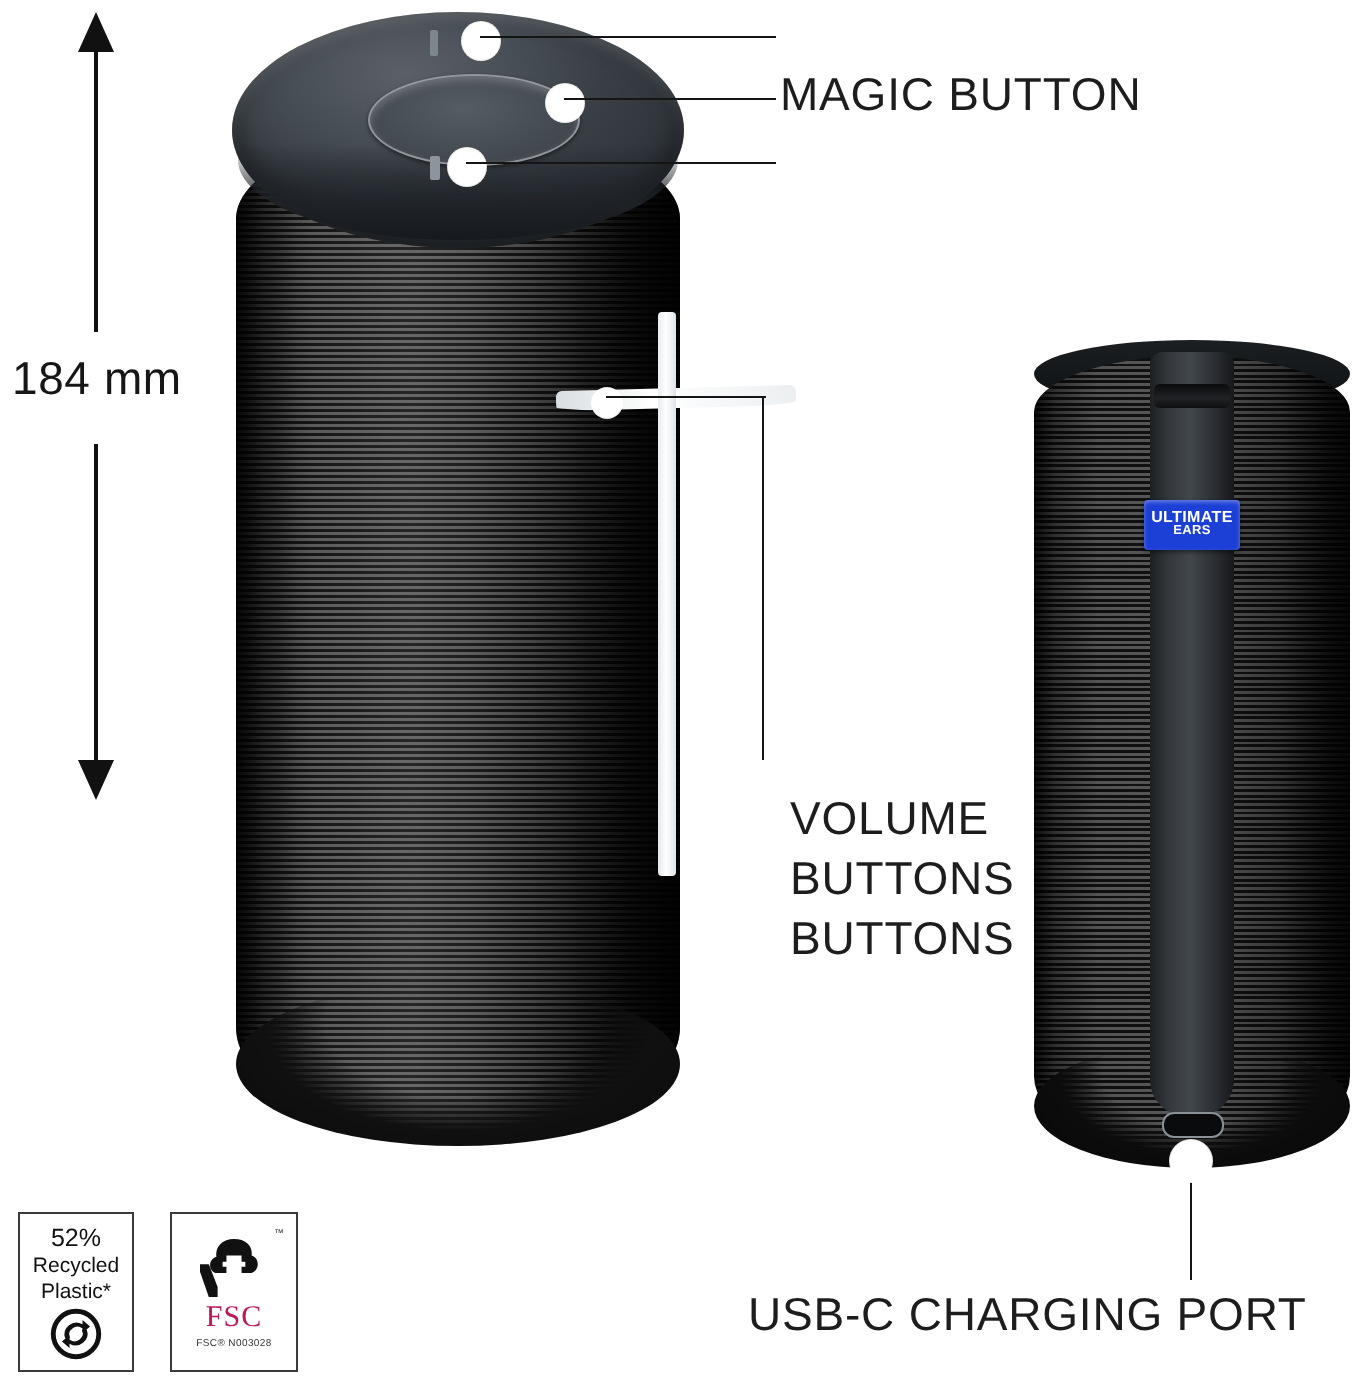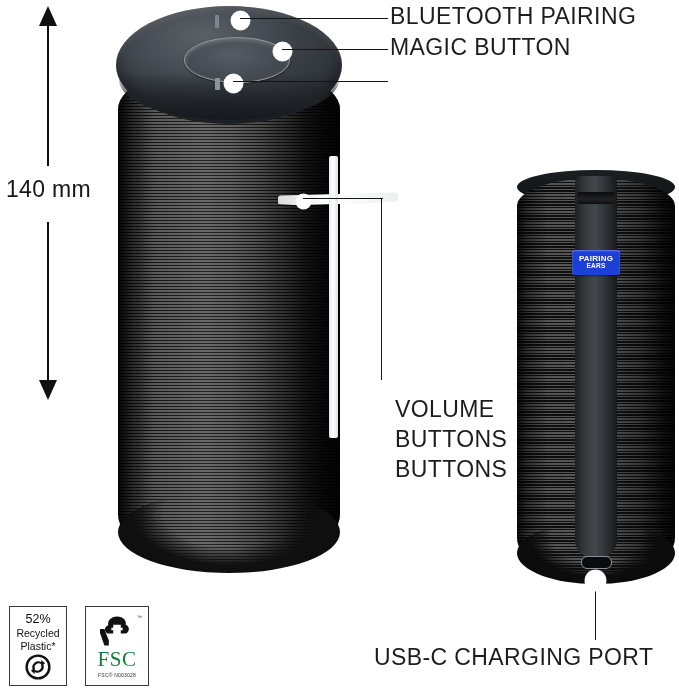--- a/index.html
+++ b/index.html
@@ -214,38 +214,38 @@
     display:flex;flex-direction:column;align-items:center;justify-content:center;
   }
   #recycle-badge{left:9px;top:606px;width:56px;height:78px;align-items:center;}
   #fsc-badge{left:85px;top:606px;width:62px;height:78px;}
   .rec-text{
     font-size:10.5px;line-height:1.22;text-align:center;color:#111;
     font-family:"Liberation Sans", sans-serif;margin-bottom:2px;
   }
   .rec-text .big{font-size:12.5px;}
   .fsc-word{
-    font-family:"Liberation Serif", serif;font-size:21px;letter-spacing:.5px;color:#15803d;
+    font-family:"Liberation Serif", serif;font-size:15px;letter-spacing:.5px;color:#be185d;
     line-height:1;margin-top:1px;
   }
   .fsc-code{
     font-family:"Liberation Sans", sans-serif;font-size:5px;color:#333;
     letter-spacing:.2px;margin-top:2px;
   }
   .fsc-tm{position:absolute;right:6px;top:7px;font-size:5px;color:#333;}
 </style>
 </head>
 <body>
 
 <div class="stage">
 
   <div>
     <div class="arrowhead up"></div>
     <div class="dim-line" style="top:24px;height:142px;"></div>
-    <div class="dim-label">140 mm</div>
+    <div class="dim-label">184 mm</div>
     <div class="dim-line" style="top:222px;height:160px;"></div>
     <div class="arrowhead down"></div>
   </div>
 
   <div class="spk-main">
     <div class="cap-rim"></div>
     <div class="body-front"></div>
     <div class="body-bottom-rim"></div>
 
     <div class="cap">
@@ -266,41 +266,40 @@
 
   <div class="leader h" style="left:240px;top:18px;width:148px;"></div>
   <div class="leader h" style="left:282px;top:49px;width:106px;"></div>
   <div class="leader h" style="left:233px;top:81px;width:155px;"></div>
 
   <div class="leader h" style="left:303px;top:198px;width:80px;"></div>
   <div class="leader v" style="left:381px;top:198px;height:182px;"></div>
 
   <div class="leader v" style="left:595px;top:580px;height:60px;"></div>
 
-  <div class="callout" style="left:390px;top:5px;">BLUETOOTH PAIRING</div>
   <div class="callout" style="left:390px;top:36px;">MAGIC BUTTON</div>
 
   <div style="position:absolute;left:357px;top:398px;margin-left:38px;">
     <div class="callout" style="position:relative;left:0;top:0;">VOLUME</div>
     <div class="callout" style="position:relative;left:0;top:0;margin-top:7px;">BUTTONS</div>
     <div class="callout" style="position:relative;left:0;top:0;margin-top:7px;">BUTTONS</div>
   </div>
 
   <div class="callout" style="left:374px;top:646px;">USB-C CHARGING PORT</div>
 
   <div class="spk-rear">
     <div class="rear-top"></div>
     <div class="rear-body"></div>
     <div class="rear-strip"></div>
     <div class="strip-groove"></div>
     <div class="rear-bottom"></div>
   </div>
 
   <div class="ue-badge">
-    <span class="ue-l1">PAIRING</span>
+    <span class="ue-l1">ULTIMATE</span>
     <span class="ue-l2">EARS</span>
   </div>
 
   <div class="usbc"></div>
   <div class="dot" style="left:585px;top:570px;width:21px;height:21px;z-index:7;"></div>
 
   <div class="badge" id="recycle-badge">
     <div class="rec-text">
       <div class="big">52%</div>
       <div>Recycled</div>

